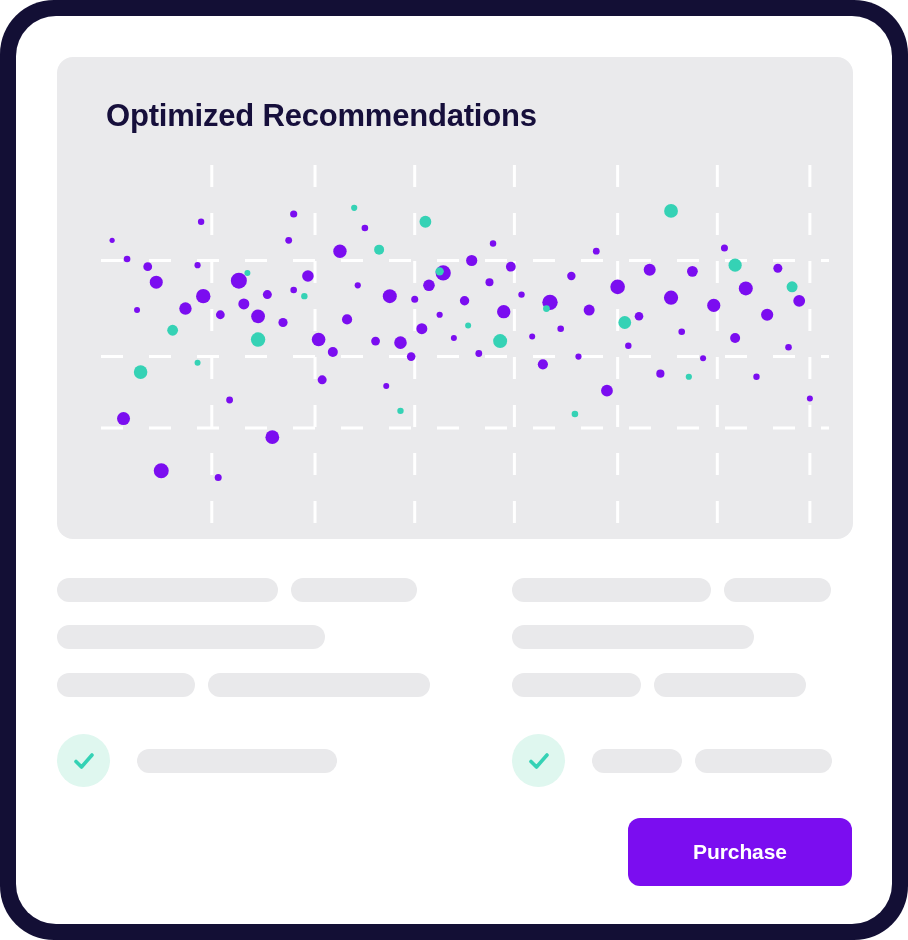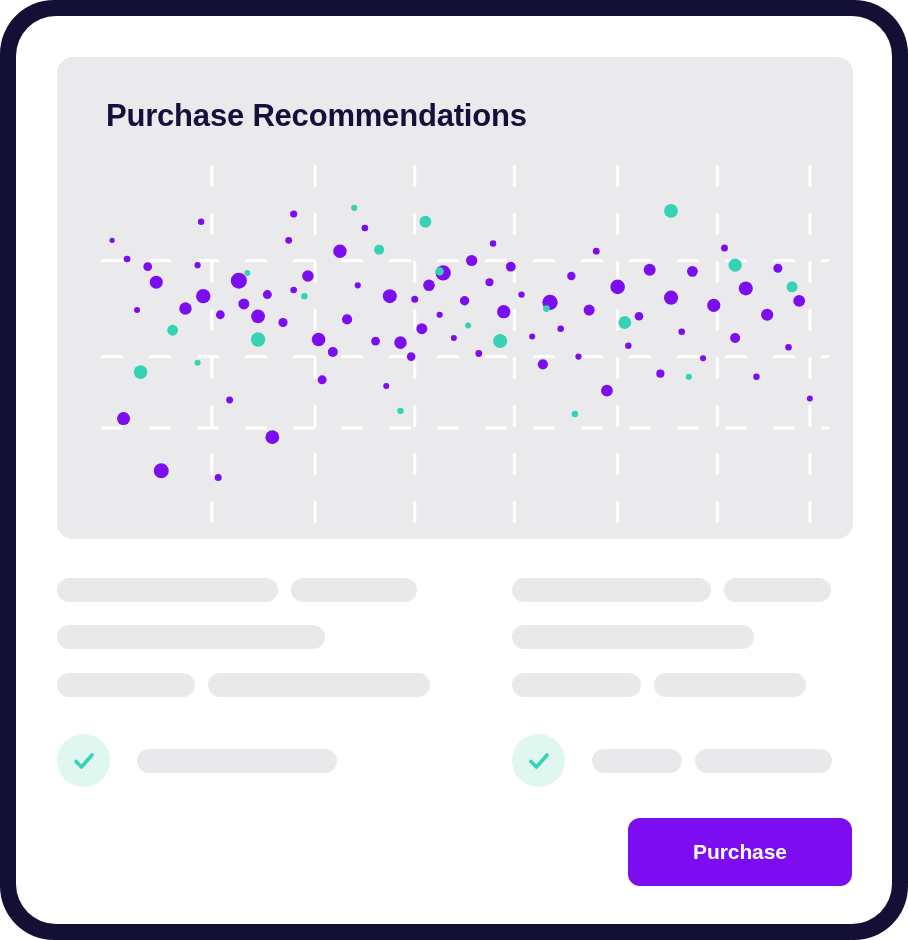--- a/index.html
+++ b/index.html
@@ -150,21 +150,21 @@
     padding: 16px;
   }
 </style>
 </head>
 <body>
 
 <div id="device-frame">
   <div id="card">
 
     <div id="chart-panel">
-      <div id="chart-title">Purchase Recommendations</div>
+      <div id="chart-title">Optimized Recommendations</div>
 
       <div id="plot-area">
         <svg id="grid-layer" viewBox="0 0 712 310" preserveAspectRatio="none">
             <line x1="106.8" x2="106.8" y1="-18" y2="350" stroke="#ffffff" stroke-width="3" stroke-dasharray="22 26"></line>
             <line x1="210.04" x2="210.04" y1="-18" y2="350" stroke="#ffffff" stroke-width="3" stroke-dasharray="22 26"></line>
             <line x1="309.71999999999997" x2="309.71999999999997" y1="-18" y2="350" stroke="#ffffff" stroke-width="3" stroke-dasharray="22 26"></line>
             <line x1="409.4" x2="409.4" y1="-18" y2="350" stroke="#ffffff" stroke-width="3" stroke-dasharray="22 26"></line>
             <line x1="512.64" x2="512.64" y1="-18" y2="350" stroke="#ffffff" stroke-width="3" stroke-dasharray="22 26"></line>
             <line x1="612.3199999999999" x2="612.3199999999999" y1="-18" y2="350" stroke="#ffffff" stroke-width="3" stroke-dasharray="22 26"></line>
             <line x1="704.88" x2="704.88" y1="-18" y2="350" stroke="#ffffff" stroke-width="3" stroke-dasharray="22 26"></line>

